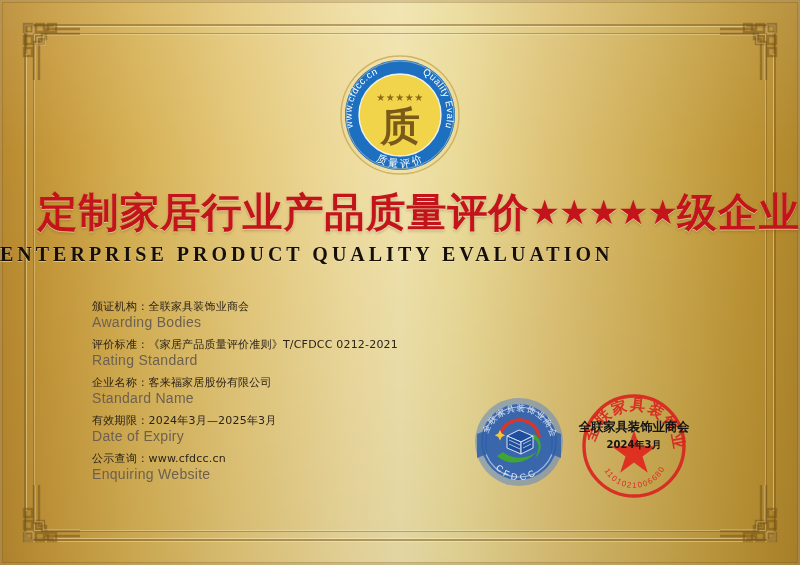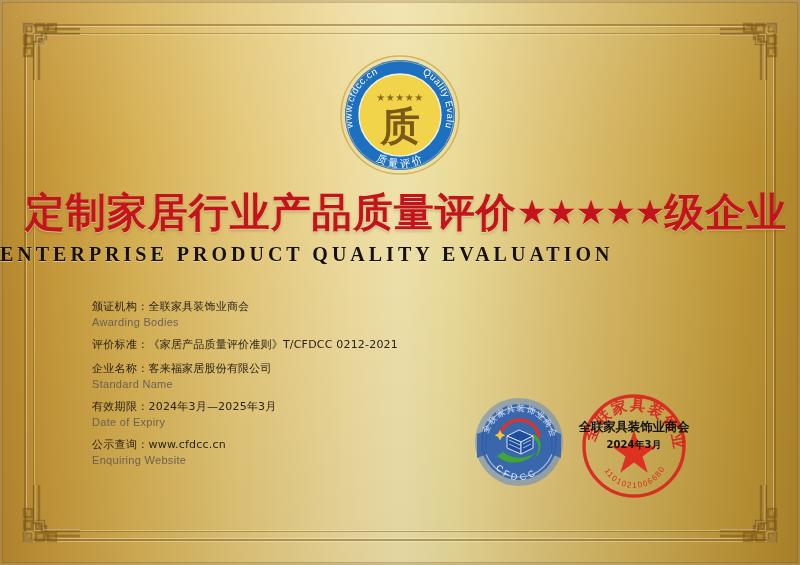--- a/index.html
+++ b/index.html
@@ -86,21 +86,21 @@
     width: 126px;
     height: 126px;
   }
   .emblem svg { display: block; width: 126px; height: 126px; }
 
   
   .title-cn {
     position: absolute;
     left: 0; right: 0;
     top: 185px;
-    text-align: center;
+    text-align: right;
     font-family: "DejaVu Sans", "Liberation Sans", sans-serif;
     font-size: 40px;
     font-weight: bold;
     letter-spacing: 1px;
     color: #c4141b;
     text-shadow:
       0 1px 0 rgba(255,240,200,0.55),
       0 2px 3px rgba(90,50,10,0.28);
     white-space: nowrap;
     padding-left: 12px;
@@ -136,21 +136,21 @@
     font-family: "DejaVu Sans", "Liberation Sans", sans-serif;
     font-size: 11px;
     color: #2b2218;
     line-height: 16px;
     white-space: nowrap;
   }
   .field-main .field-label { letter-spacing: 0.3px; }
   .field-main .field-value { letter-spacing: 0.2px; }
   .field-sub {
     font-family: "Liberation Sans", sans-serif;
-    font-size: 11px;
+    font-size: 14px;
     color: #6d6051;
     line-height: 13px;
     letter-spacing: 0.3px;
     margin-top: 1px;
   }
 
   
   .logo-cfdcc {
     position: absolute;
     left: 473px;
@@ -324,20 +324,21 @@
     <div class="field">
       <div class="field-main">
         <span class="field-label">颁证机构：</span><span class="field-value">全联家具装饰业商会</span>
       </div>
       <div class="field-sub">Awarding Bodies</div>
     </div>
     <div class="field">
       <div class="field-main">
         <span class="field-label">评价标准：</span><span class="field-value">《家居产品质量评价准则》T/CFDCC 0212-2021</span>
       </div>
+      <div class="field-sub">Rating Standard</div>
     </div>
     <div class="field">
       <div class="field-main">
         <span class="field-label">企业名称：</span><span class="field-value">客来福家居股份有限公司</span>
       </div>
       <div class="field-sub">Standard Name</div>
     </div>
     <div class="field">
       <div class="field-main">
         <span class="field-label">有效期限：</span><span class="field-value">2024年3月—2025年3月</span>

